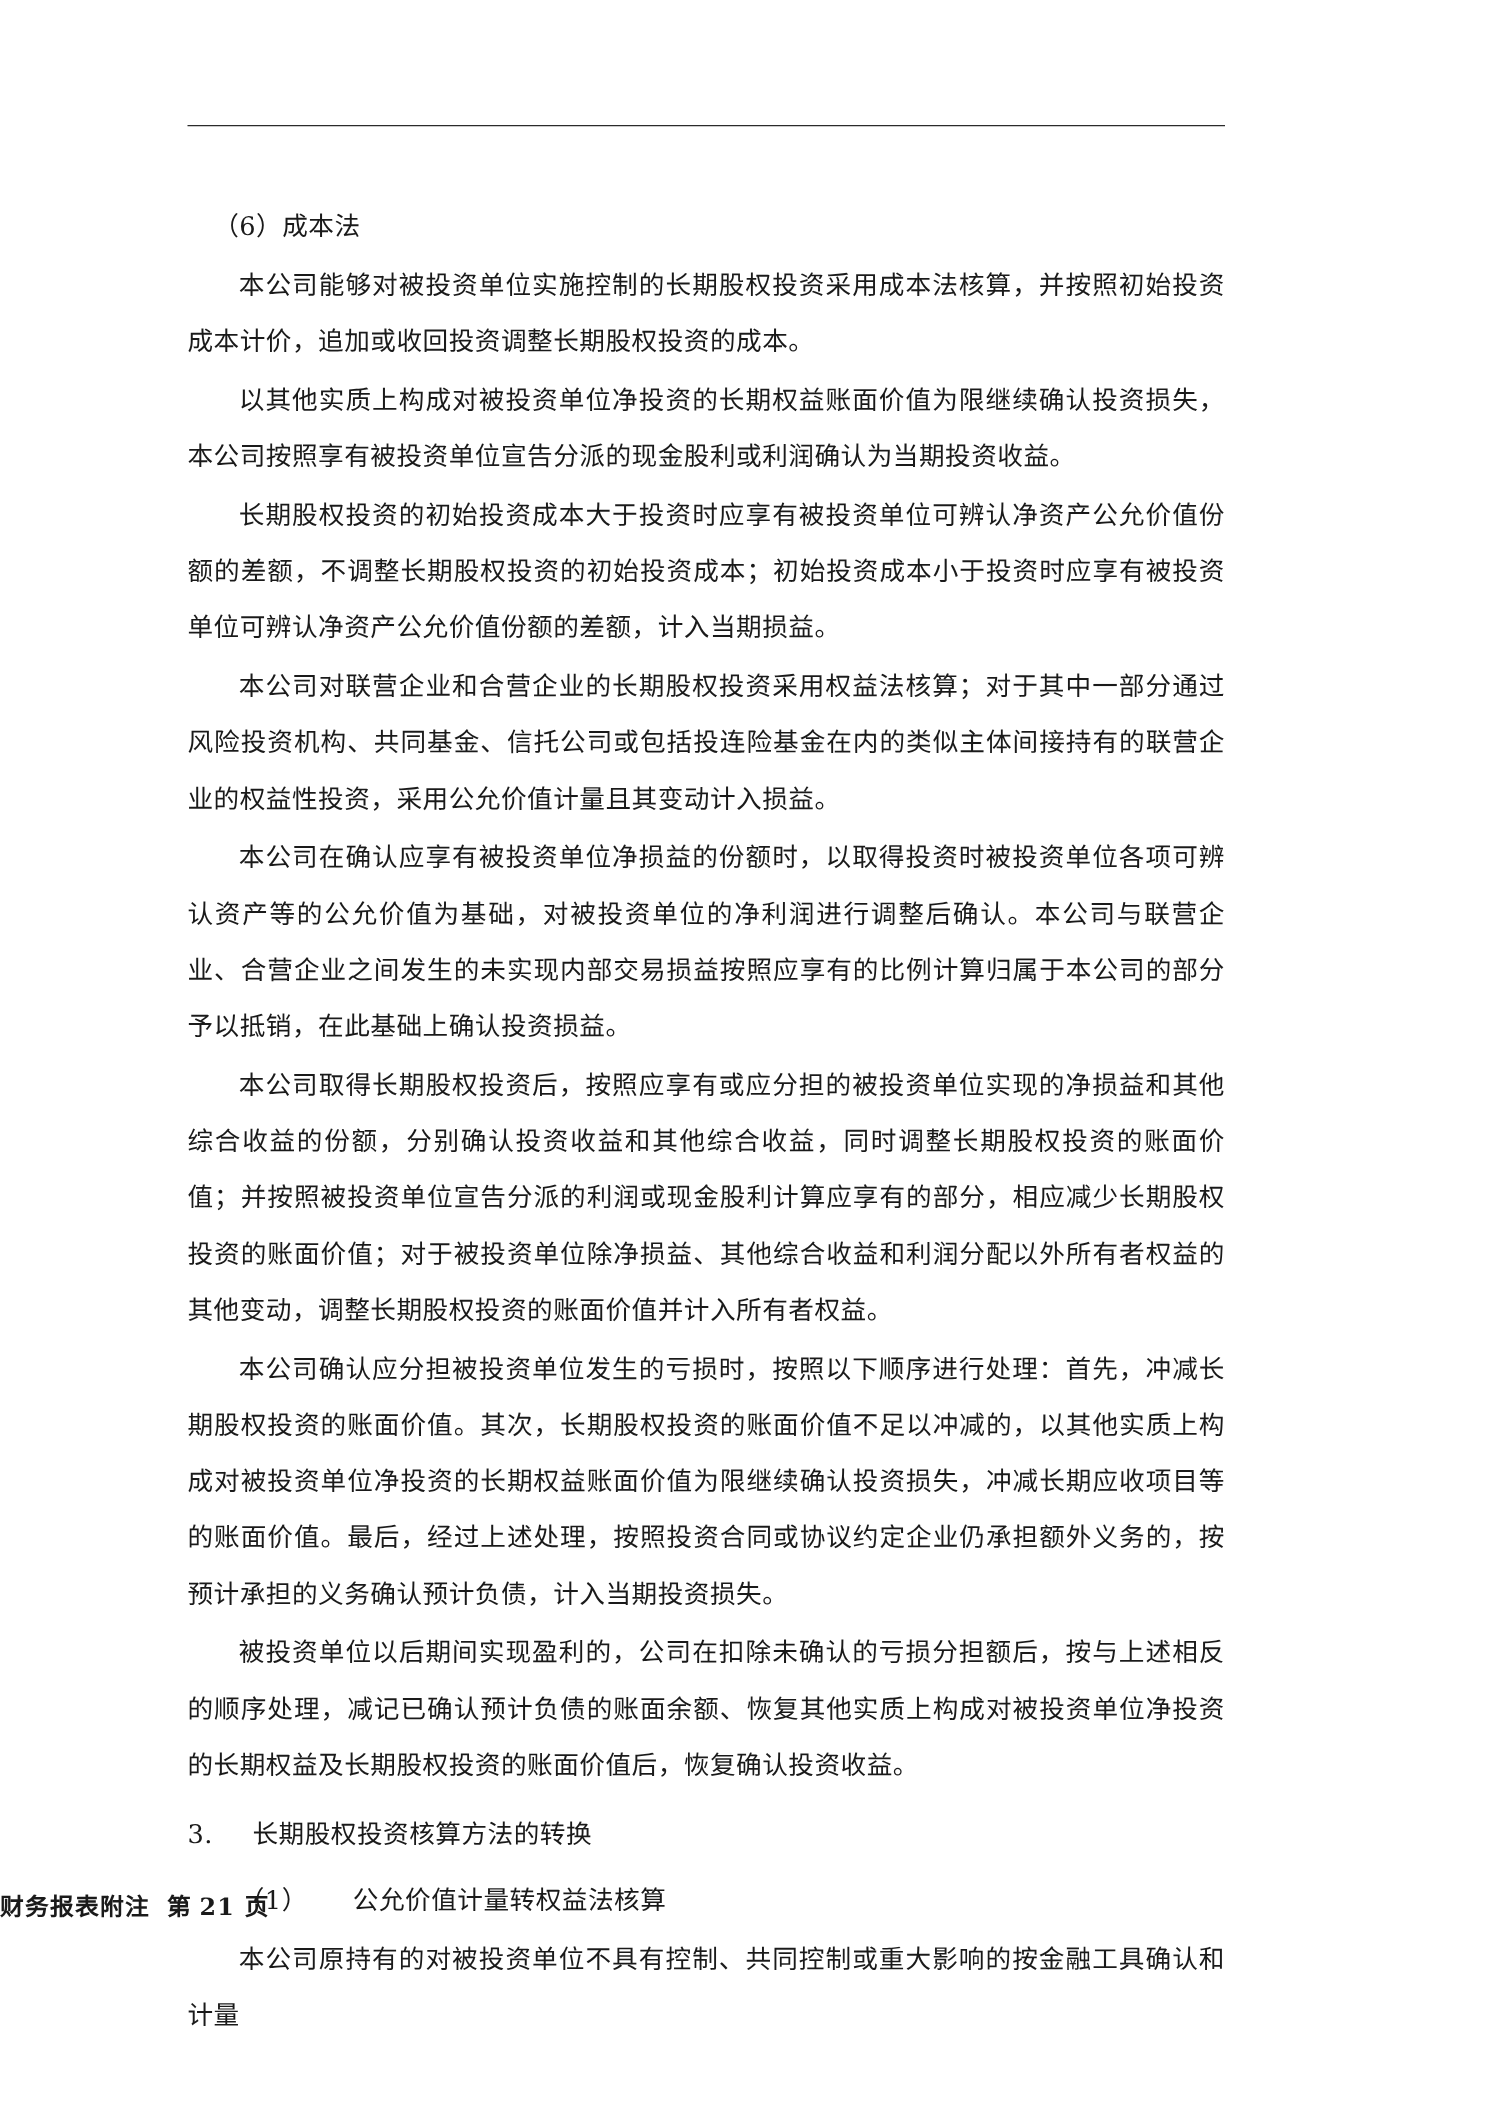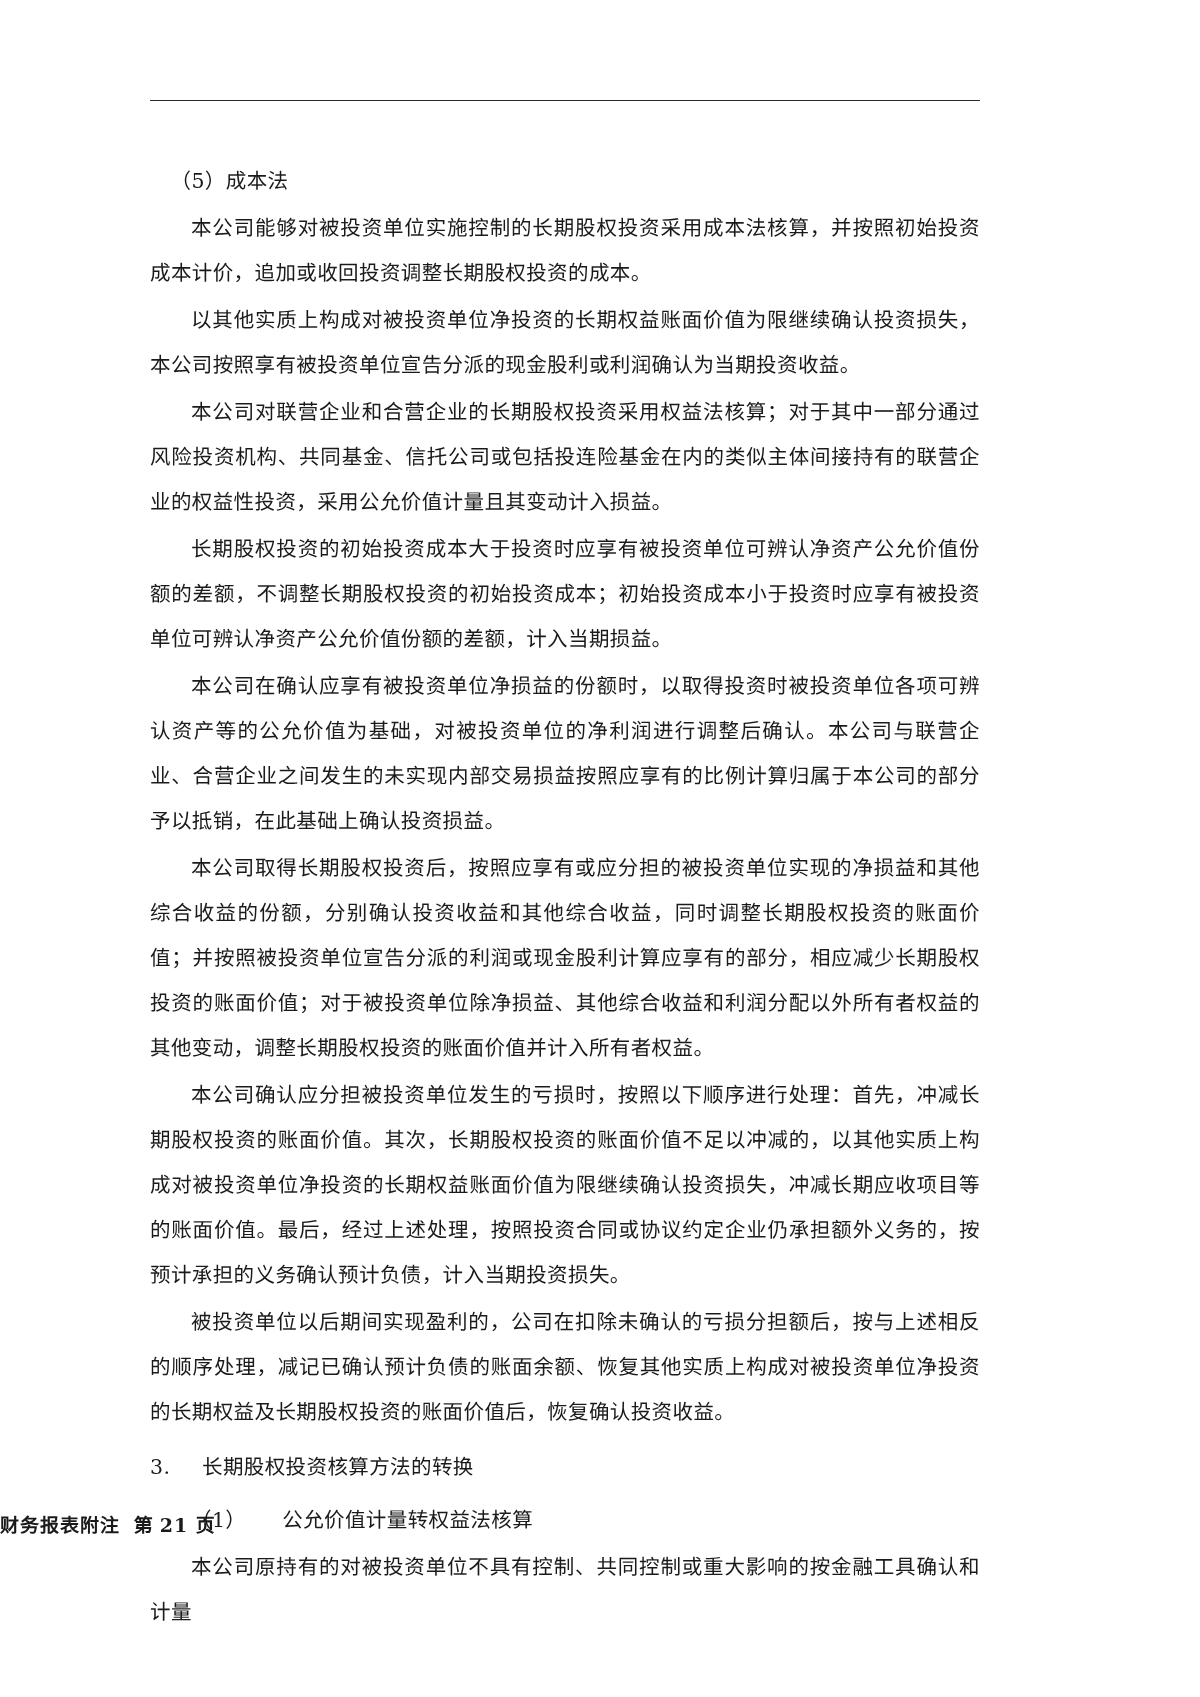--- a/index.html
+++ b/index.html
@@ -77,25 +77,25 @@
 </style>
 </head>
 <body>
 
 <div class="page">
 
   <div class="content">
 
     <hr class="rule">
 
-    <p class="para-label">（5）成本法</p>
+    <p class="para-label">（6）成本法</p>
     <p class="indent">本公司能够对被投资单位实施控制的长期股权投资采用成本法核算，并按照初始投资成本计价，追加或收回投资调整长期股权投资的成本。</p>
     <p class="indent">以其他实质上构成对被投资单位净投资的长期权益账面价值为限继续确认投资损失，本公司按照享有被投资单位宣告分派的现金股利或利润确认为当期投资收益。</p>
+    <p class="indent">长期股权投资的初始投资成本大于投资时应享有被投资单位可辨认净资产公允价值份额的差额，不调整长期股权投资的初始投资成本；初始投资成本小于投资时应享有被投资单位可辨认净资产公允价值份额的差额，计入当期损益。</p>
     <p class="indent">本公司对联营企业和合营企业的长期股权投资采用权益法核算；对于其中一部分通过风险投资机构、共同基金、信托公司或包括投连险基金在内的类似主体间接持有的联营企业的权益性投资，采用公允价值计量且其变动计入损益。</p>
-    <p class="indent">长期股权投资的初始投资成本大于投资时应享有被投资单位可辨认净资产公允价值份额的差额，不调整长期股权投资的初始投资成本；初始投资成本小于投资时应享有被投资单位可辨认净资产公允价值份额的差额，计入当期损益。</p>
     <p class="indent">本公司在确认应享有被投资单位净损益的份额时，以取得投资时被投资单位各项可辨认资产等的公允价值为基础，对被投资单位的净利润进行调整后确认。本公司与联营企业、合营企业之间发生的未实现内部交易损益按照应享有的比例计算归属于本公司的部分予以抵销，在此基础上确认投资损益。</p>
     <p class="indent">本公司取得长期股权投资后，按照应享有或应分担的被投资单位实现的净损益和其他综合收益的份额，分别确认投资收益和其他综合收益，同时调整长期股权投资的账面价值；并按照被投资单位宣告分派的利润或现金股利计算应享有的部分，相应减少长期股权投资的账面价值；对于被投资单位除净损益、其他综合收益和利润分配以外所有者权益的其他变动，调整长期股权投资的账面价值并计入所有者权益。</p>
     <p class="indent">本公司确认应分担被投资单位发生的亏损时，按照以下顺序进行处理：首先，冲减长期股权投资的账面价值。其次，长期股权投资的账面价值不足以冲减的，以其他实质上构成对被投资单位净投资的长期权益账面价值为限继续确认投资损失，冲减长期应收项目等的账面价值。最后，经过上述处理，按照投资合同或协议约定企业仍承担额外义务的，按预计承担的义务确认预计负债，计入当期投资损失。</p>
     <p class="indent">被投资单位以后期间实现盈利的，公司在扣除未确认的亏损分担额后，按与上述相反的顺序处理，减记已确认预计负债的账面余额、恢复其他实质上构成对被投资单位净投资的长期权益及长期股权投资的账面价值后，恢复确认投资收益。</p>
 
     <p class="heading">
       <span class="num">3.</span><span>长期股权投资核算方法的转换</span>
     </p>
 
     <p class="sub-head">

